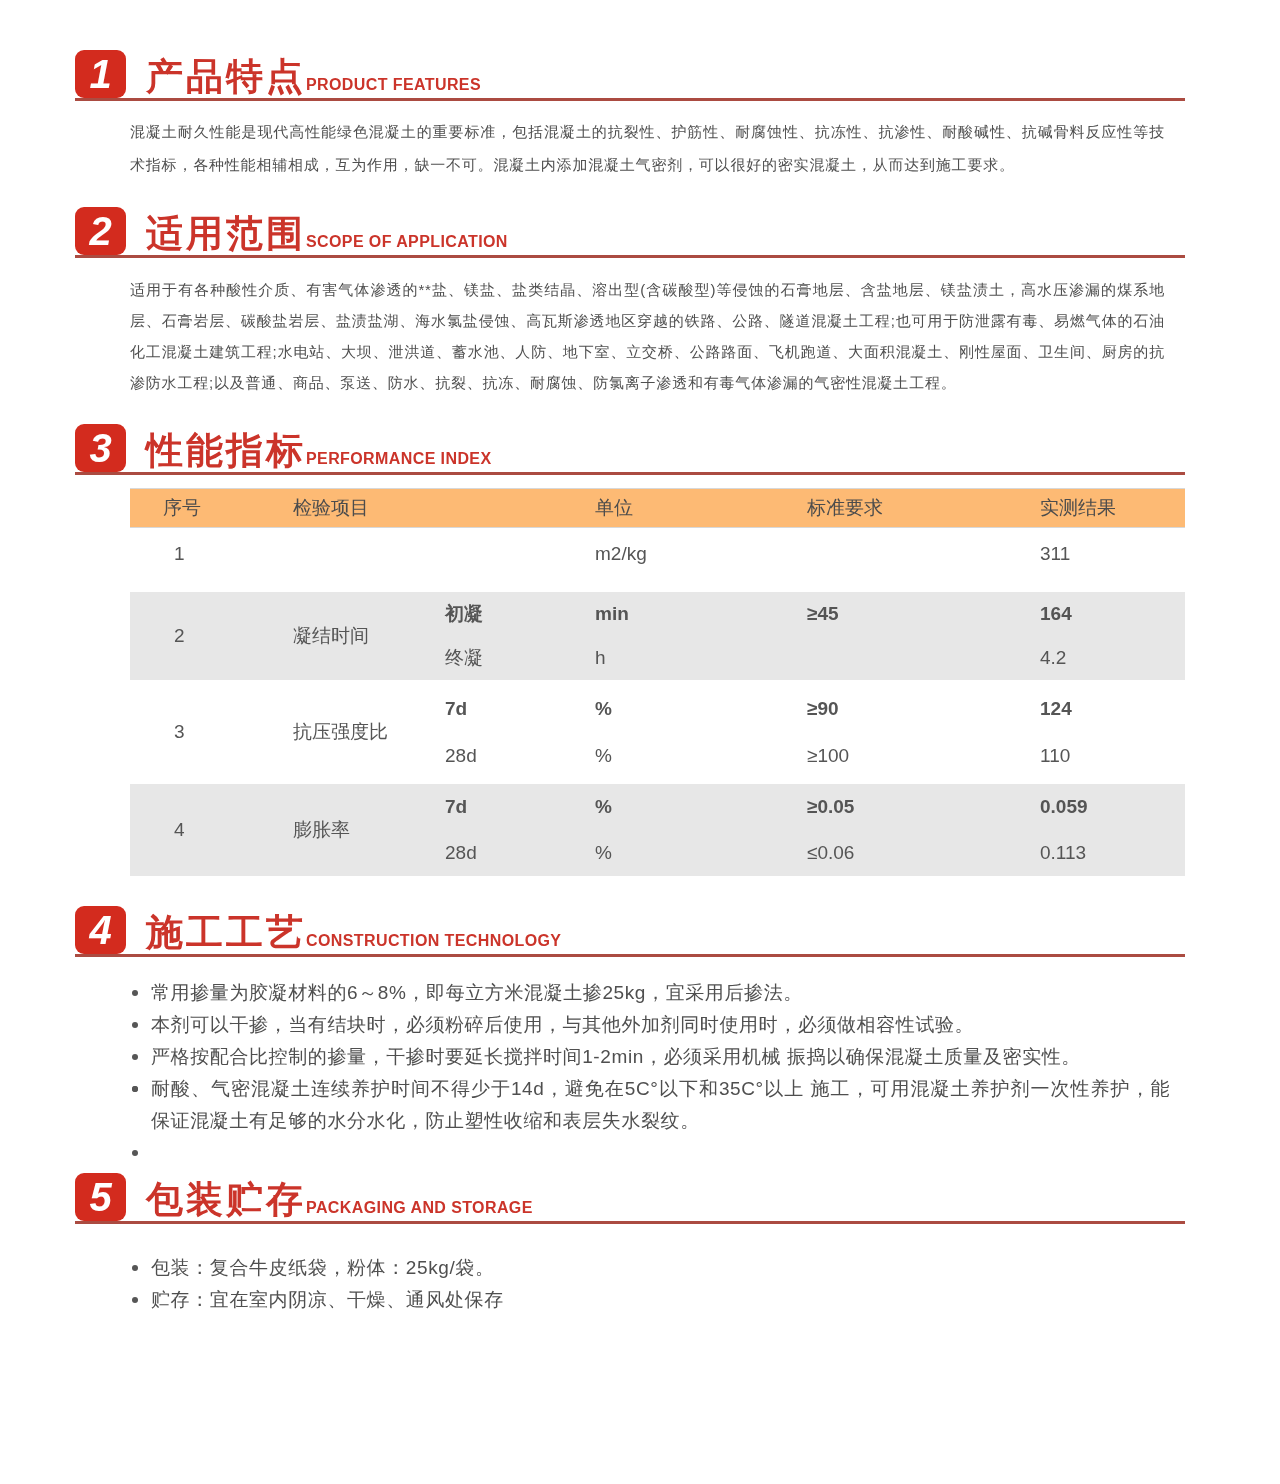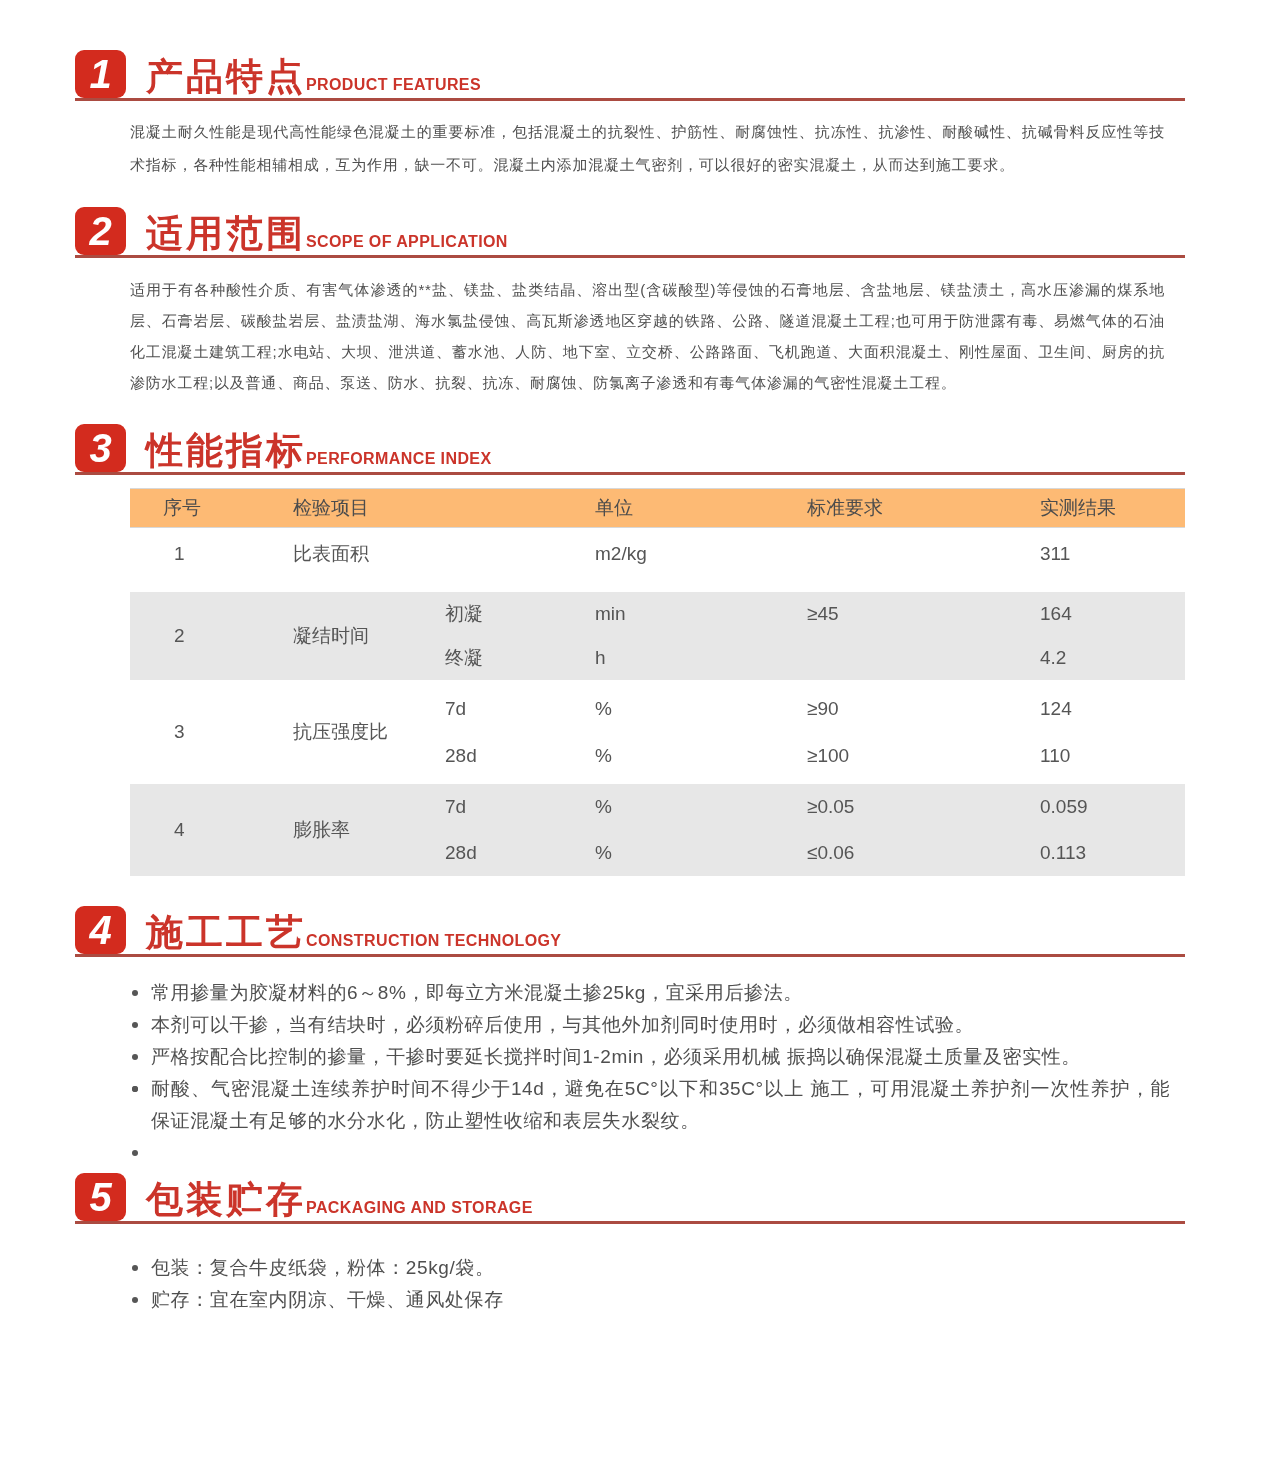--- a/index.html
+++ b/index.html
@@ -114,21 +114,21 @@
   .t-block.shaded{background:var(--shade);}
   .c{display:flex;align-items:center;}
   .c.seq{grid-column:1;padding-left:44px;}
   .t-head .c.seq{padding-left:33px;}
   .c.item{grid-column:2;padding-left:28px;}
   .c.sub{grid-column:3;}
   .c.unit{grid-column:4;}
   .c.std{grid-column:5;}
   .c.res{grid-column:6;}
   .span2{grid-row:1 / span 2;}
-  .r1{grid-row:1;}
+  .r1{grid-row:1;font-weight:bold;}
   .r2{grid-row:2;}
   .blk2{grid-auto-rows:44px;}
   .blk3{grid-auto-rows:47px;}
   .blk4{grid-auto-rows:46px;}
 </style>
 </head>
 <body>
 
 <div class="page">
 
@@ -163,21 +163,20 @@
     <div class="t-grid t-head">
       <div class="c seq">序号</div>
       <div class="c item">检验项目</div>
       <div class="c unit">单位</div>
       <div class="c std">标准要求</div>
       <div class="c res">实测结果</div>
     </div>
 
     <div class="t-grid t-block single">
       <div class="c seq">1</div>
-      <div class="c item">比表面积</div>
       <div class="c unit">m2/kg</div>
       <div class="c res">311</div>
     </div>
 
     <div class="t-grid t-block dual blk2 shaded">
       <div class="c seq span2">2</div>
       <div class="c item span2">凝结时间</div>
       <div class="c sub r1">初凝</div>
       <div class="c unit r1">min</div>
       <div class="c std r1">≥45</div>

